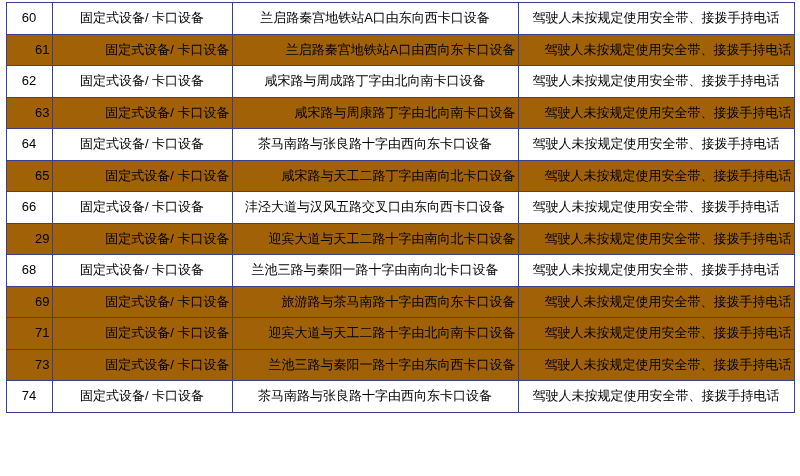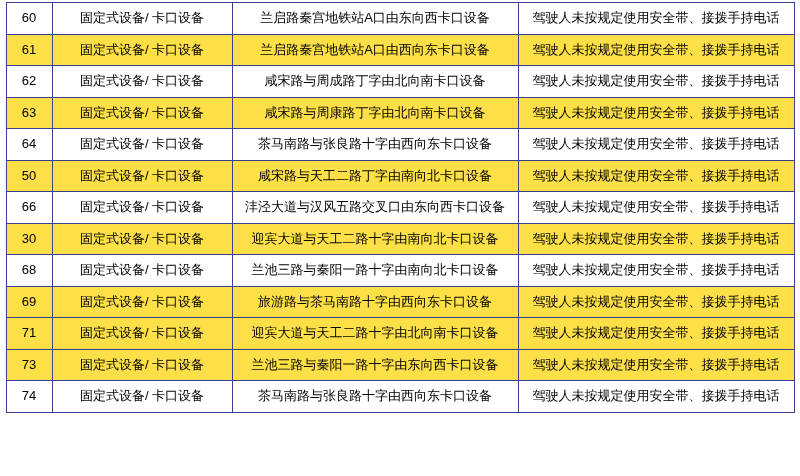--- a/index.html
+++ b/index.html
@@ -33,21 +33,22 @@
     font-size: 13px;
     color: #000000;
     height: 30.5px;
     line-height: 1.1;
     padding: 0 2px;
     font-family: "Liberation Sans", "DejaVu Sans", sans-serif;
     white-space: nowrap;
     overflow: hidden;
   }
   table.device-table tr.shaded td {
-    background: #fde047;
+    background: #a16207;
+    text-align: right;
   }
   table.device-table tr.plain td {
     background: #ffffff;
   }
   col.c-index { width: 46px; }
   col.c-type  { width: 180px; }
   col.c-loc   { width: 286px; }
   col.c-viol  { width: 276px; }
 
   td.cell-index { font-size: 13px; }
@@ -91,33 +92,33 @@
           <td class="cell-loc">咸宋路与周康路丁字由北向南卡口设备</td>
           <td class="cell-viol">驾驶人未按规定使用安全带、接拨手持电话</td>
         </tr>
         <tr class="plain">
           <td class="cell-index">64</td>
           <td class="cell-type">固定式设备/ 卡口设备</td>
           <td class="cell-loc">茶马南路与张良路十字由西向东卡口设备</td>
           <td class="cell-viol">驾驶人未按规定使用安全带、接拨手持电话</td>
         </tr>
         <tr class="shaded">
-          <td class="cell-index">50</td>
+          <td class="cell-index">65</td>
           <td class="cell-type">固定式设备/ 卡口设备</td>
           <td class="cell-loc">咸宋路与天工二路丁字由南向北卡口设备</td>
           <td class="cell-viol">驾驶人未按规定使用安全带、接拨手持电话</td>
         </tr>
         <tr class="plain">
           <td class="cell-index">66</td>
           <td class="cell-type">固定式设备/ 卡口设备</td>
           <td class="cell-loc">沣泾大道与汉风五路交叉口由东向西卡口设备</td>
           <td class="cell-viol">驾驶人未按规定使用安全带、接拨手持电话</td>
         </tr>
         <tr class="shaded">
-          <td class="cell-index">30</td>
+          <td class="cell-index">29</td>
           <td class="cell-type">固定式设备/ 卡口设备</td>
           <td class="cell-loc">迎宾大道与天工二路十字由南向北卡口设备</td>
           <td class="cell-viol">驾驶人未按规定使用安全带、接拨手持电话</td>
         </tr>
         <tr class="plain">
           <td class="cell-index">68</td>
           <td class="cell-type">固定式设备/ 卡口设备</td>
           <td class="cell-loc">兰池三路与秦阳一路十字由南向北卡口设备</td>
           <td class="cell-viol">驾驶人未按规定使用安全带、接拨手持电话</td>
         </tr>

